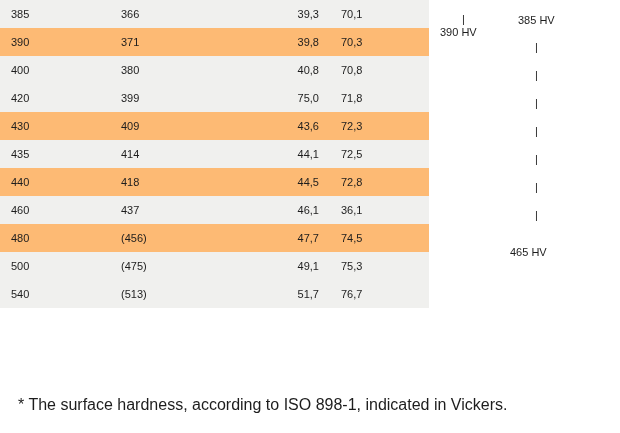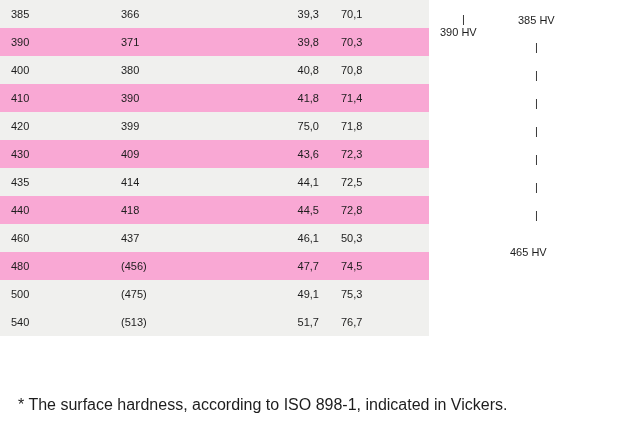--- a/index.html
+++ b/index.html
@@ -34,21 +34,21 @@
     vertical-align: middle;
     font-size: 11px;
     color: #1d1d1d;
     border: none;
     white-space: nowrap;
   }
   table.hardness tr.shade td {
     background: #f0f0ee;
   }
   table.hardness tr.plain td {
-    background: #f9a8d4;
+    background: #fdba74;
   }
   table.hardness td.c0 { width: 88px; padding-left: 11px; }
   table.hardness td.c1 { width: 88px; padding-left: 22px; }
   table.hardness td.c2 { width: 88px; padding-left: 22px; text-align: right; }
   table.hardness td.c3 { width: 88px; padding-left: 22px; }
 
   .annotations {
     position: absolute;
     left: 400px;
     top: 0;
@@ -94,26 +94,20 @@
         <td class="c1">371</td>
         <td class="c2">39,8</td>
         <td class="c3">70,3</td>
       </tr>
       <tr class="shade">
         <td class="c0">400</td>
         <td class="c1">380</td>
         <td class="c2">40,8</td>
         <td class="c3">70,8</td>
       </tr>
-      <tr class="plain">
-        <td class="c0">410</td>
-        <td class="c1">390</td>
-        <td class="c2">41,8</td>
-        <td class="c3">71,4</td>
-      </tr>
       <tr class="shade">
         <td class="c0">420</td>
         <td class="c1">399</td>
         <td class="c2">75,0</td>
         <td class="c3">71,8</td>
       </tr>
       <tr class="plain">
         <td class="c0">430</td>
         <td class="c1">409</td>
         <td class="c2">43,6</td>
@@ -128,21 +122,21 @@
       <tr class="plain">
         <td class="c0">440</td>
         <td class="c1">418</td>
         <td class="c2">44,5</td>
         <td class="c3">72,8</td>
       </tr>
       <tr class="shade">
         <td class="c0">460</td>
         <td class="c1">437</td>
         <td class="c2">46,1</td>
-        <td class="c3">50,3</td>
+        <td class="c3">36,1</td>
       </tr>
       <tr class="plain">
         <td class="c0">480</td>
         <td class="c1">(456)</td>
         <td class="c2">47,7</td>
         <td class="c3">74,5</td>
       </tr>
       <tr class="shade">
         <td class="c0">500</td>
         <td class="c1">(475)</td>

